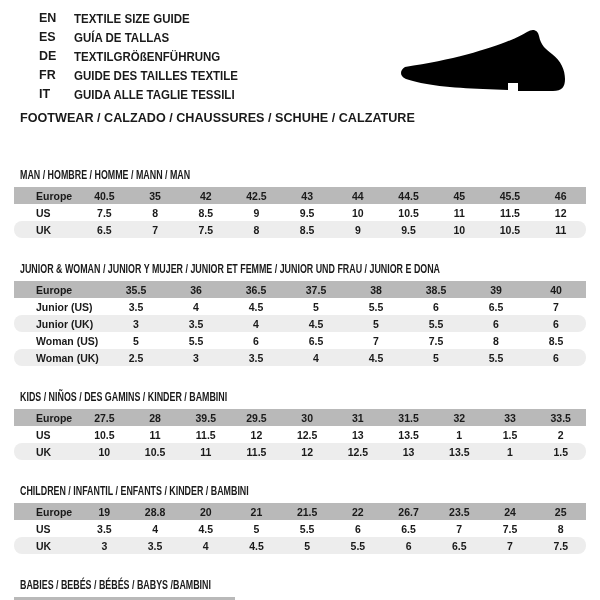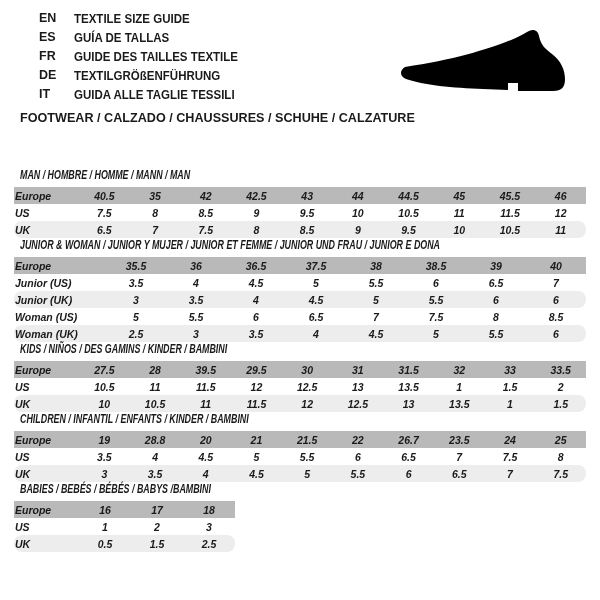--- a/index.html
+++ b/index.html
@@ -36,46 +36,46 @@
 
   
   .category{
     position:absolute;top:110px;left:20px;
     font-size:13px;font-weight:bold;white-space:nowrap;
     transform:scaleX(0.97);transform-origin:left center;
   }
 
   
   .tables{position:absolute;top:168px;left:14px;width:572px;}
-  .section{margin-bottom:0;font-style:italic;}
+  .section{margin-bottom:24px;}
   .section-title{
     font-size:12px;font-weight:bold;white-space:nowrap;
     transform:scaleX(0.74);transform-origin:left center;
     margin:0 0 5px 6px;height:14px;line-height:14px;
   }
   .table{width:100%;}
   .trow{
     display:flex;align-items:center;height:17px;
     font-size:10.5px;font-weight:bold;
   }
   .trow.hdr{background:var(--hdr);}
   .trow.alt{background:var(--alt);border-radius:8px;}
-  .cell.label{padding-left:1px;flex:0 0 auto;}
+  .cell.label{padding-left:22px;flex:0 0 auto;}
   .cell.val{flex:1 1 0;text-align:center;}
 </style>
 </head>
 <body>
 
 <div class="page">
 
   <div class="legend">
       <div class="legend-row"><span class="legend-code">EN</span><span class="legend-label">TEXTILE SIZE GUIDE</span></div>
       <div class="legend-row"><span class="legend-code">ES</span><span class="legend-label">GUÍA DE TALLAS</span></div>
+      <div class="legend-row"><span class="legend-code">DE</span><span class="legend-label">TEXTILGRÖßENFÜHRUNG</span></div>
       <div class="legend-row"><span class="legend-code">FR</span><span class="legend-label">GUIDE DES TAILLES TEXTILE</span></div>
-      <div class="legend-row"><span class="legend-code">DE</span><span class="legend-label">TEXTILGRÖßENFÜHRUNG</span></div>
       <div class="legend-row"><span class="legend-code">IT</span><span class="legend-label">GUIDA ALLE TAGLIE TESSILI</span></div>
     </div>
 
   <div class="shoe">
     <svg viewBox="0 0 175 72" xmlns="http://www.w3.org/2000/svg" aria-hidden="true">
       <path fill="#000000" d="
         M 7 41
         C 2 44, 1 50, 8 53
         C 25 59, 55 62, 85 63
         L 110 64

